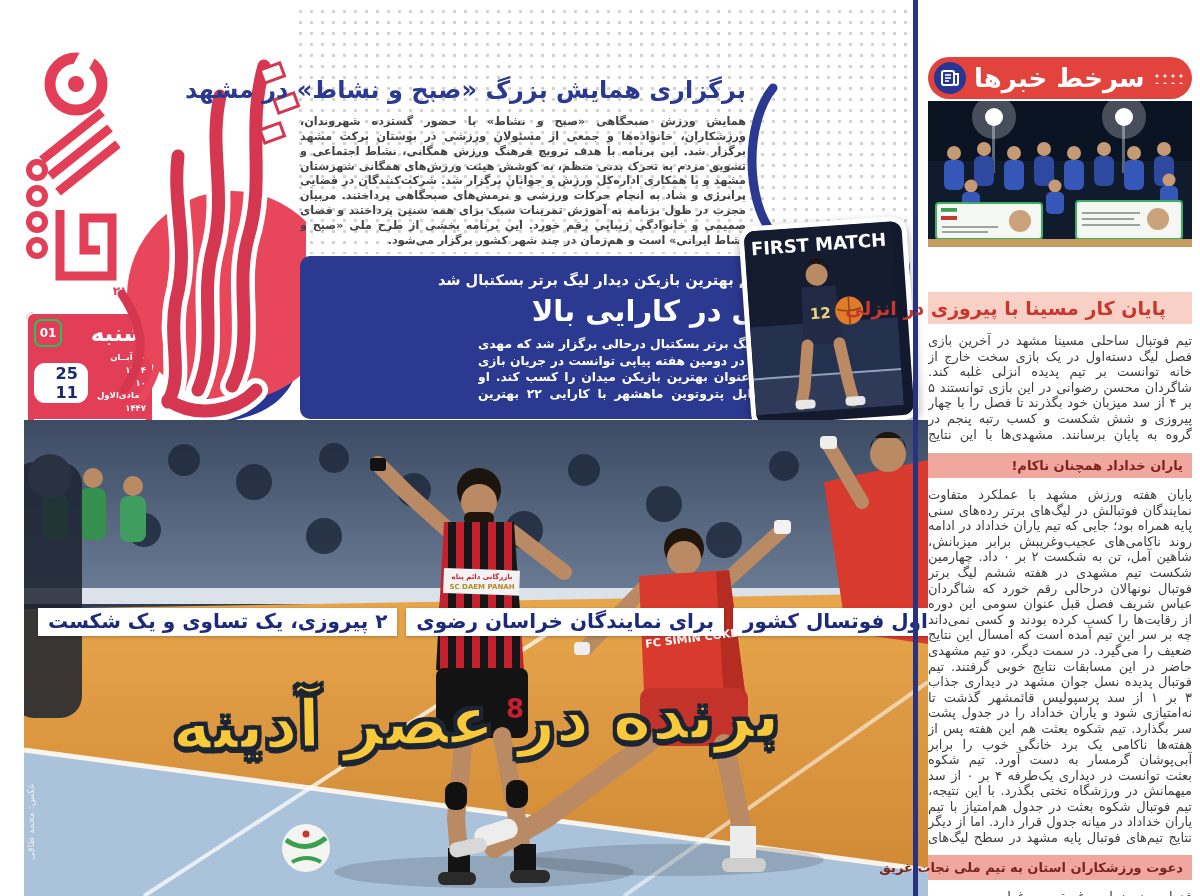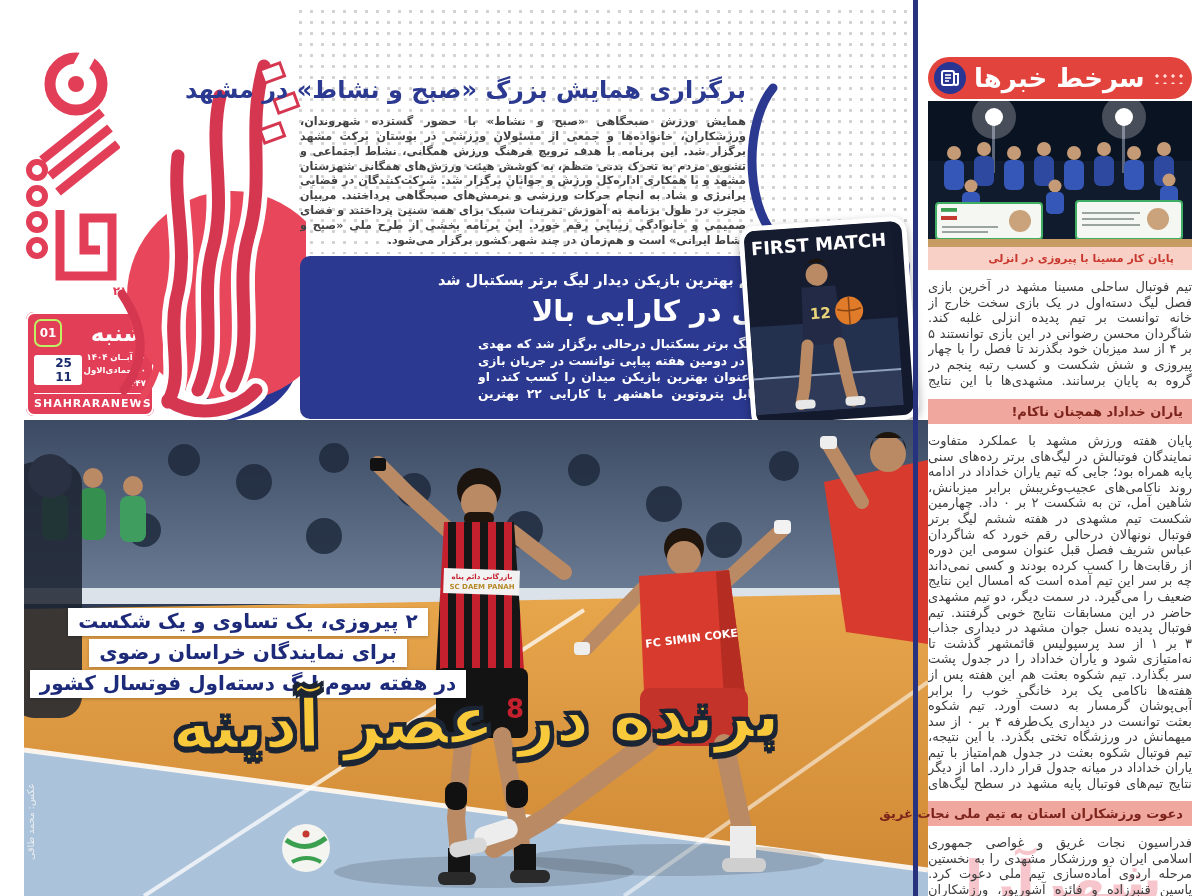--- a/index.html
+++ b/index.html
@@ -11,62 +11,62 @@
         background-size:11px 11px;}
   
   .masthead{position:absolute;left:16px;top:38px;width:290px;height:385px;}
   .kufic{position:absolute;left:8px;top:10px;}
   .issue{position:absolute;left:4px;top:246px;width:122px;text-align:right;direction:rtl;
          color:#e23e57;font-weight:bold;font-size:12px;letter-spacing:9px;}
   .datebox{position:absolute;left:10px;top:274px;width:128px;background:#e23e57;border-radius:8px;
            box-shadow:inset 0 0 0 2px #fff, inset 0 0 0 5px #e23e57;padding:7px 8px 6px;box-sizing:border-box;}
   .db-top{display:flex;direction:rtl;align-items:center;justify-content:space-between;}
   .db-weekday{color:#fff;font-weight:bold;font-size:23px;line-height:1;}
-  .db-badge{width:24px;height:24px;border:2px solid #bef264;border-radius:7px;color:#fff;font-weight:bold;
+  .db-badge{width:24px;height:24px;border:2px solid #22c55e;border-radius:7px;color:#fff;font-weight:bold;
             font-size:12px;display:flex;align-items:center;justify-content:center;}
   .db-mid{display:flex;direction:rtl;align-items:center;justify-content:space-between;margin-top:4px;}
   .db-dates{color:#fff;font-size:8.5px;font-weight:bold;text-align:right;line-height:1.5;}
-  .db-chip{background:#fff;color:#1a2a6b;font-weight:bold;font-size:12px;padding:1px 10px;border-radius:3px;}
+  .db-chip{background:#fff;color:#1a2a6b;font-weight:bold;font-size:16px;padding:1px 10px;border-radius:11px;}
   .db-site{margin-top:4px;border-top:1.5px solid #fff;padding-top:3px;color:#fff;font-size:11px;
            font-weight:bold;text-align:center;letter-spacing:1px;}
   .calli{position:absolute;left:98px;top:0;}
   
   .top-article{position:absolute;left:300px;top:76px;width:446px;direction:rtl;}
   .top-headline{color:#2b3990;font-weight:bold;font-size:24px;white-space:nowrap;text-align:right;margin:0 0 10px;}
   .top-body{color:#434343;font-size:11.2px;line-height:14.8px;text-align:justify;max-height:150px;overflow:hidden;font-weight:bold;}
   .bracket{position:absolute;left:742px;top:82px;}
   
   .bbox{position:absolute;left:300px;top:256px;width:610px;height:163px;background:#2b3990;border-radius:10px;
         box-sizing:border-box;padding:16px 18px 12px 178px;direction:rtl;color:#fff;}
   .bb-kicker{font-weight:bold;font-size:14.5px;white-space:nowrap;text-align:right;}
   .bb-headline{font-weight:bold;font-size:29px;text-align:right;margin:6px 0 8px;}
   .bb-body{font-size:12.3px;line-height:16.5px;font-weight:bold;text-align:justify;max-height:66px;overflow:hidden;}
   .bb-photo{position:absolute;left:745px;top:221px;width:158px;height:194px;background:#141a2e;border:5px solid #fff;
             border-radius:16px;transform:rotate(-4deg);box-shadow:0 4px 10px rgba(0,0,0,.35);overflow:hidden;}
   
   .main-photo{position:absolute;left:24px;top:420px;width:904px;height:476px;overflow:hidden;background:#55627a;}
-  .kickers{position:absolute;left:14px;top:188px;width:420px;display:flex;flex-direction:column;align-items:center;gap:3px;}
+  .kickers{position:absolute;left:14px;top:188px;width:420px;display:flex;align-items:center;gap:9px;}
   .kicker-line{background:#fff;color:#1d2a7a;font-weight:bold;font-size:20px;padding:1px 10px 3px;direction:rtl;
                white-space:nowrap;box-shadow:0 1px 3px rgba(0,0,0,.25);}
   .big-headline{position:absolute;left:0;width:100%;top:262px;text-align:center;direction:rtl;
                 font-size:66px;font-weight:bold;color:#f8c93a;transform:rotate(-1.2deg);
                 -webkit-text-stroke:2.5px #1c2534;
                 text-shadow:3px 3px 0 #1c2534,-3px 3px 0 #1c2534,3px -3px 0 #1c2534,-3px -3px 0 #1c2534,0 5px 0 #1c2534;}
   .credit{position:absolute;left:1px;bottom:36px;color:#f2f2f2;font-size(9px);font-size:9.5px;
           writing-mode:vertical-rl;transform:rotate(180deg);opacity:.9;}
   
   .vrule{position:absolute;left:913px;top:0;width:5px;height:896px;background:#28337f;}
   .sidebar{position:absolute;left:928px;top:0;width:264px;padding-top:57px;}
   .sb-header{height:42px;background:#e2433c;border-radius:21px;display:flex;align-items:center;padding:0 5px 0 6px;}
   .sb-h-icon{width:32px;height:32px;border-radius:50%;background:#283593;display:flex;align-items:center;justify-content:center;flex:0 0 auto;}
   .sb-h-title{color:#fff;font-weight:bold;font-size:26px;margin:0 8px;white-space:nowrap;direction:rtl;}
   .sb-h-dots{flex:1;height:12px;background-image:radial-gradient(#ffd9d4 1.5px,transparent 1.7px);background-size:8px 8px;}
   .sb-photo{display:block;margin-top:2px;}
-  .sb-caption{background:#f8d0c6;color:#c8372e;font-weight:bold;font-size:11px;padding:5px 18px;direction:rtl;
-              text-align:right;white-space:nowrap;}
+  .sb-caption{background:#f8d0c6;color:#c8372e;font-weight:bold;font-size:19px;padding:5px 26px;direction:rtl;
+              text-align:right;white-space:nowrap;margin-top:45px;}
   .sb-text{direction:rtl;text-align:justify;color:#3e3e3e;font-size:13px;line-height:15.6px;margin-top:9px;}
   .sb-text.clip1{max-height:110px;overflow:hidden;}
   .sb-text.clip2{max-height:358px;overflow:hidden;}
   .sb-bar{background:#f0a89e;color:#7c241c;font-weight:bold;font-size:13px;padding:5px 9px;direction:rtl;
           text-align:right;white-space:nowrap;margin-top:10px;}
   .sb-art3{position:relative;margin-top:9px;}
   .sb-art3 .sb-text{position:relative;z-index:1;margin-top:0;}
   .watermark{position:absolute;right:30px;top:14px;z-index:0;color:#e8475b;opacity:.3;font-weight:bold;
              font-size:56px;pointer-events:none;}
 </style>

